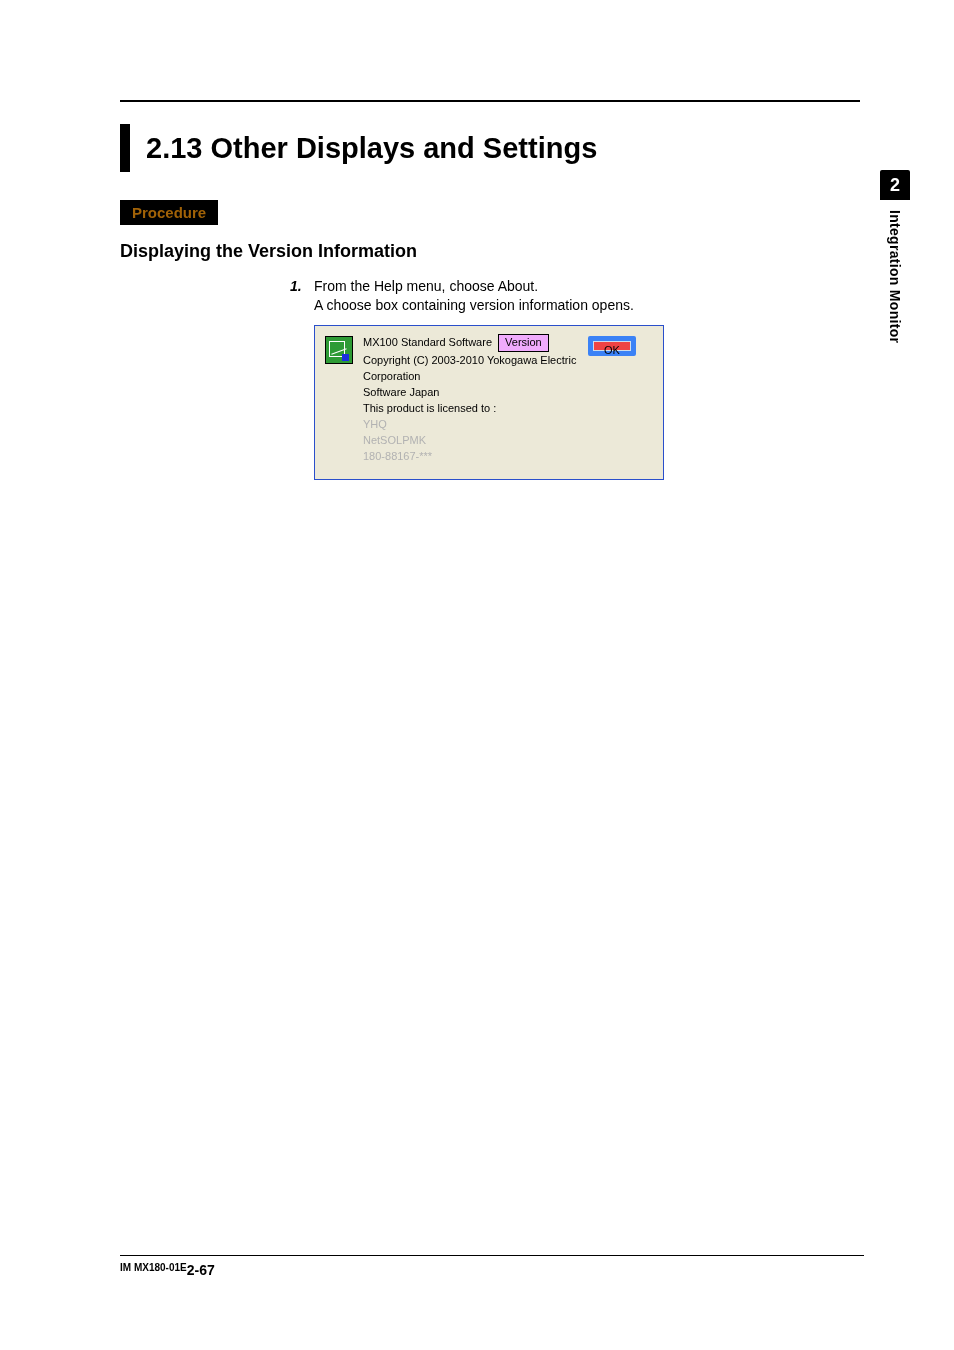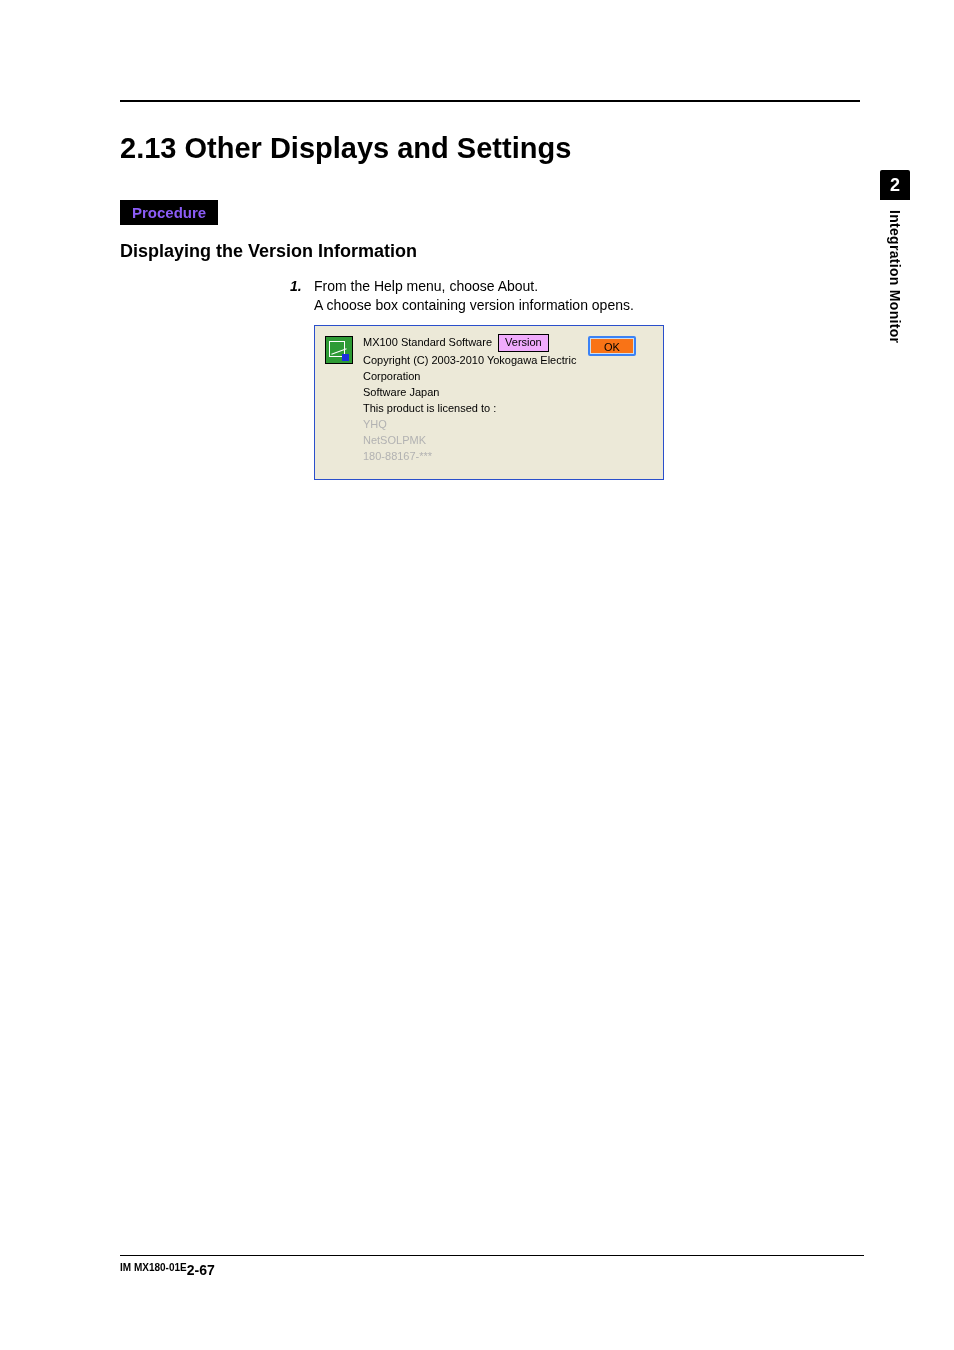--- a/index.html
+++ b/index.html
@@ -1,41 +1,41 @@
 <!DOCTYPE html>
 <html><head>
 <meta charset="utf-8">
 <style>
   * { box-sizing: border-box; margin: 0; padding: 0; }
   html, body { width: 954px; height: 1350px; font-family: Arial, Helvetica, sans-serif; background: #fff; color: #000; }
   .page { position: relative; width: 954px; height: 1350px; }
   .content { position: absolute; left: 120px; top: 100px; right: 90px; }
-  .title-row { display: flex; align-items: stretch; margin-bottom: 28px; flex-direction: column; }
+  .title-row { display: flex; align-items: stretch; margin-bottom: 28px; }
   .title-bar { width: 10px; background: #000; margin-right: 16px; }
   .title-text { font-size: 29px; font-weight: bold; font-family: Arial, Helvetica, sans-serif; line-height: 1.25; padding: 6px 0; }
   .title-rule { border-top: 2px solid #000; margin-bottom: 22px; width: 740px; }
-  .procedure-label { display: inline-block; background: #000; color: #8b5cf6; font-weight: bold; padding: 4px 12px; font-size: 15px; margin-bottom: 16px; }
+  .procedure-label { display: inline-block; background: #000; color: #a16207; font-weight: bold; padding: 4px 12px; font-size: 15px; margin-bottom: 16px; }
   .subheading { font-weight: bold; font-size: 18px; margin-bottom: 16px; }
   .step-row { display: flex; margin-left: 170px; margin-bottom: 3px; }
   .step-num { font-weight: bold; font-style: italic; width: 24px; font-size: 14px; }
   .step-text { font-size: 14px; }
   .step-desc { margin-left: 194px; font-size: 14px; margin-bottom: 12px; }
   .dialog-wrap { margin-left: 194px; }
   .dialog { width: 350px; border: 1px solid #2a4fcb; background: #ece9d8; font-family: Tahoma, Arial, sans-serif; }
   .dialog-titlebar { background: linear-gradient(to bottom, #3a7dfc 0%, #1f52e6 50%, #1f52e6 100%); color: #fff; font-weight: bold; font-size: 12px; padding: 4px 8px; }
   .dialog-body { padding: 8px 27px 14px 10px; display: flex; gap: 10px; align-items: flex-start; }
   .dialog-icon { width: 28px; height: 28px; background: #2e9b35; border: 1px solid #000; position: relative; margin-top: 2px; flex-shrink: 0; }
   .dialog-icon::before { content: ""; position: absolute; left: 3px; top: 4px; width: 14px; height: 14px; border: 1px solid #fff; }
   .dialog-icon::after { content: ""; position: absolute; left: 5px; top: 14px; right: 5px; height: 1px; background: #fff; transform: rotate(-20deg); }
   .dialog-icon .dot { position: absolute; right: 3px; bottom: 2px; width: 7px; height: 7px; background: #1a2fe0; }
   .dialog-info { flex: 1; font-size: 11px; color: #000; line-height: 1.45; }
   .info-line1 { display: flex; align-items: center; gap: 6px; margin-bottom: 1px; }
   .version-box { border: 1px solid #000; padding: 0 6px; font-size: 11px; background: #f0abfc; }
   .faded { color: #b2b2b2; }
-  .dialog-ok { width: 48px; height: 20px; background: #f97316; border: 2px solid #3b82f6; font-size: 11px; text-align: center; line-height: 18px; flex-shrink: 0; margin-top: 2px; cursor: pointer; box-shadow: 0 0 0 1px #cde inset; border-radius: 2px; }
+  .dialog-ok { width: 48px; height: 20px; background: #ef4444; border: 5px solid #3b82f6; font-size: 11px; text-align: center; line-height: 18px; flex-shrink: 0; margin-top: 2px; cursor: pointer; box-shadow: 0 0 0 1px #cde inset; border-radius: 2px; }
   .side-tab { position: absolute; right: 44px; top: 170px; display: flex; flex-direction: column; align-items: center; }
   .side-num { background: #000; color: #fff; font-weight: bold; width: 30px; height: 30px; display: flex; align-items: center; justify-content: center; font-size: 18px; border-radius: 2px 2px 0 0; }
   .side-label { writing-mode: vertical-rl; font-weight: bold; font-size: 14px; margin-top: 10px; letter-spacing: 0.3px; }
   .footer { position: absolute; left: 120px; right: 90px; bottom: 72px; }
   .footer-rule { border-top: 1px solid #000; margin-bottom: 6px; }
   .footer-row { display: flex; font-size: 11px; font-weight: bold; }
   .footer-left { font-size: 10px; }
   .footer-right { font-size: 14px; }
 </style>
 </head>

